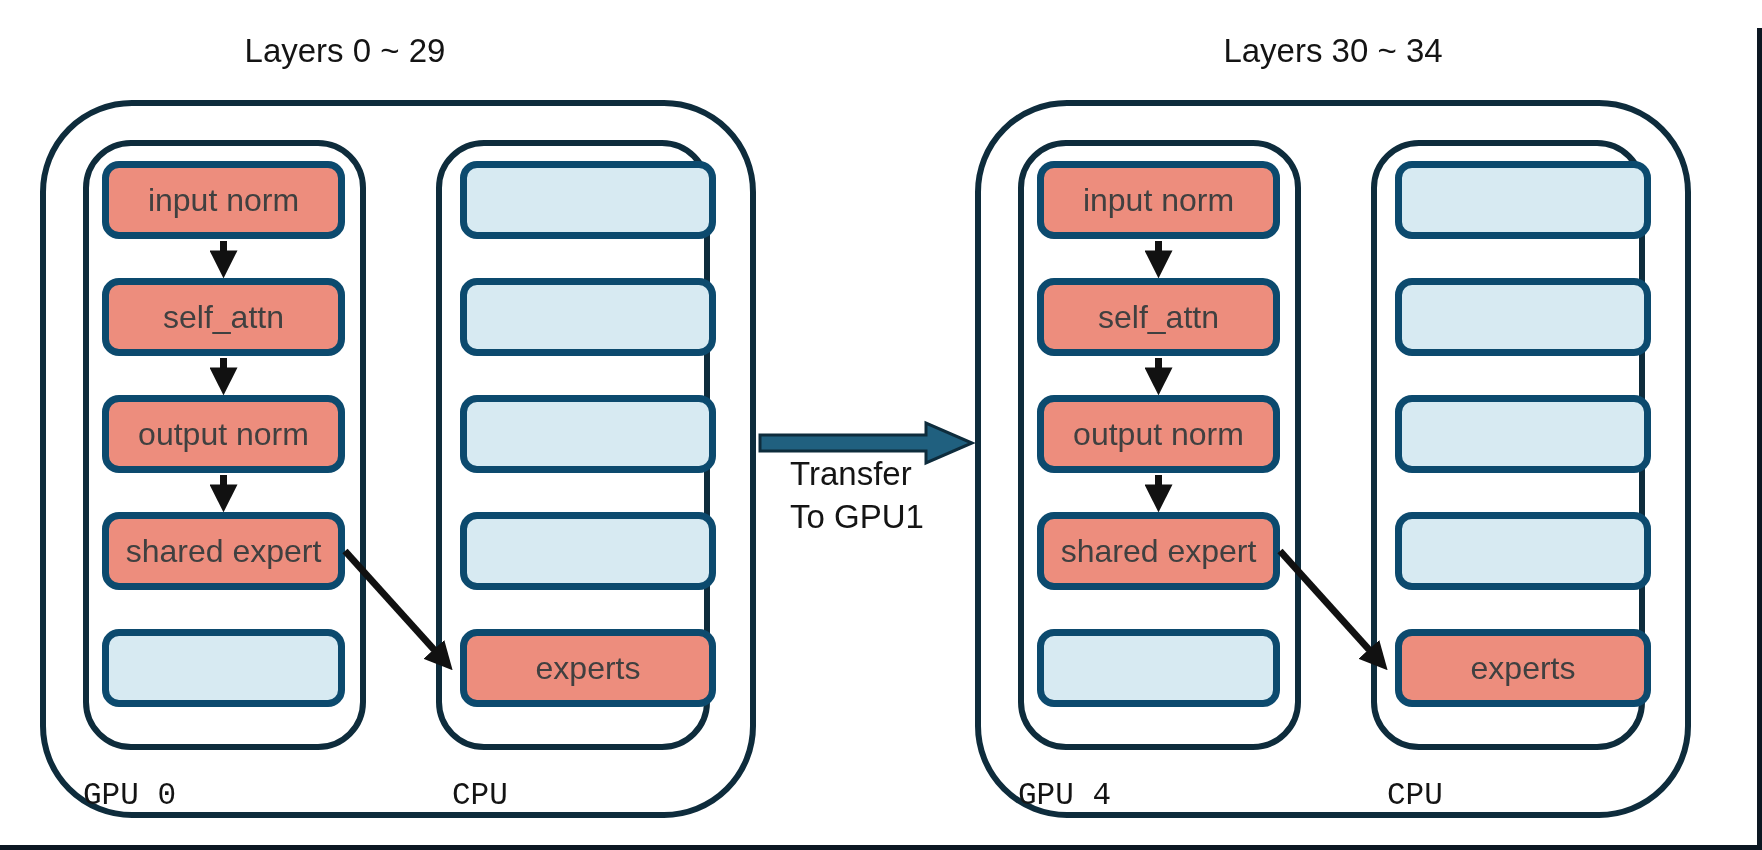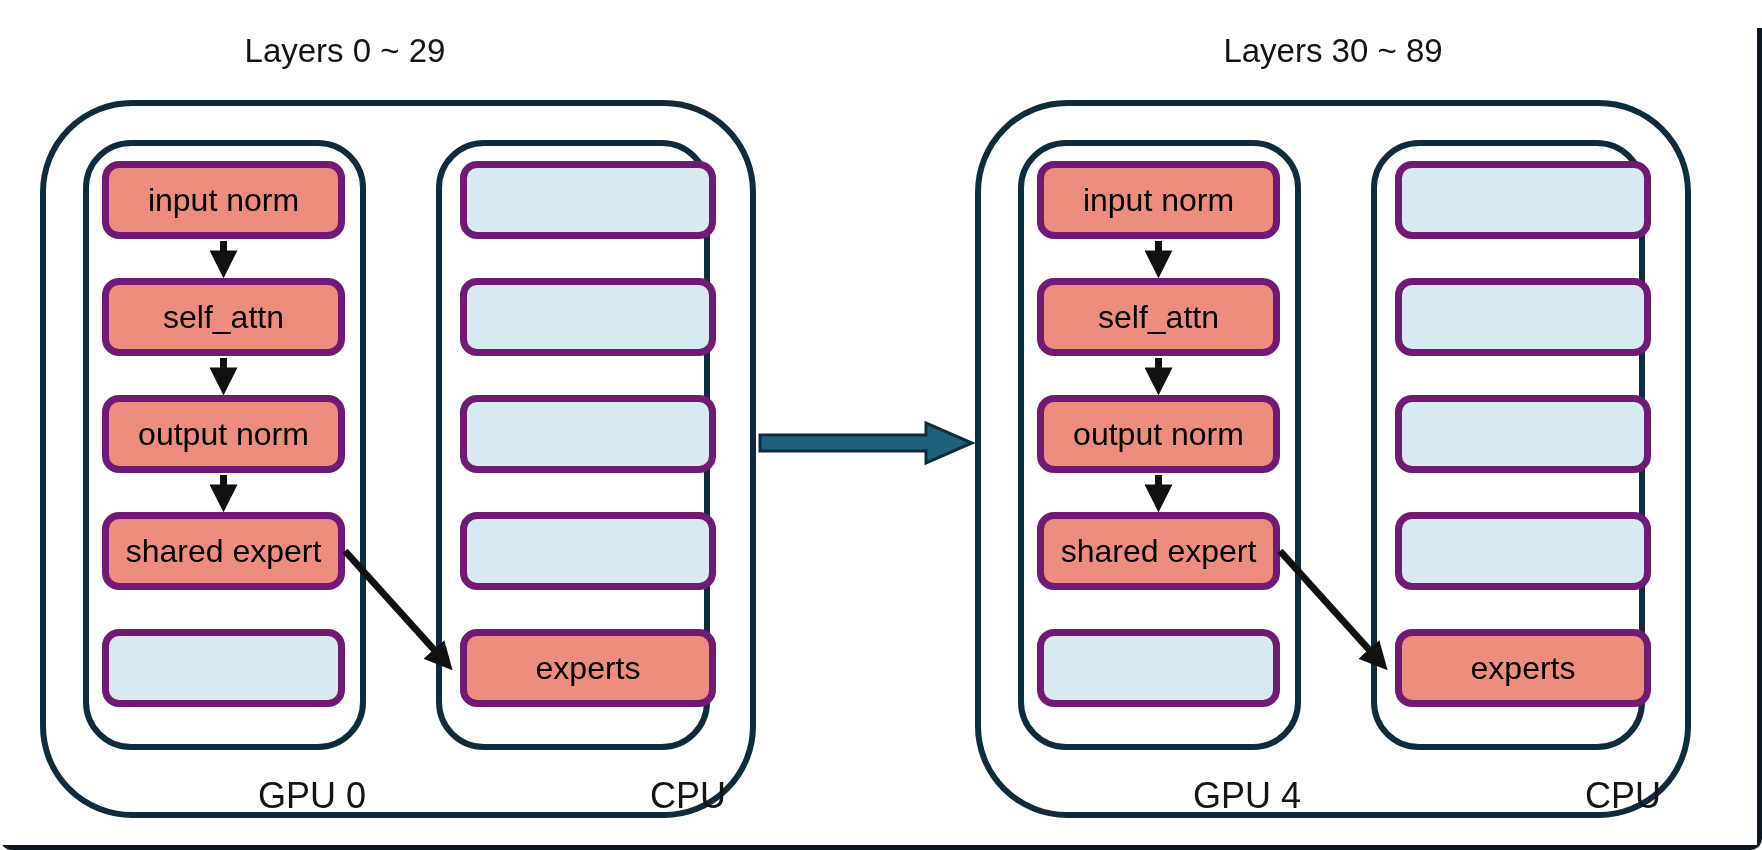--- a/index.html
+++ b/index.html
@@ -1,47 +1,47 @@
 <!DOCTYPE html>
 <html><head>
 <meta charset="utf-8">
 <style>
   html,body{margin:0;padding:0;background:#ffffff;}
   .canvas{
     position:relative;width:1762px;height:850px;background:#ffffff;overflow:hidden;
-    font-family:"Liberation Sans",sans-serif;color:#141414;border-radius:12px;
+    font-family:"Liberation Sans",sans-serif;color:#141414;
   }
   .group-title{
     position:absolute;top:28px;height:45px;font-size:33px;line-height:45px;
     text-align:center;color:#141414;white-space:nowrap;
   }
   .group{position:absolute;top:100px;width:716px;height:718px;}
   .group-frame{
     position:absolute;inset:0;border:6px solid #0e2c3c;border-radius:92px;
     box-sizing:border-box;background:#ffffff;
   }
   .column{
     position:absolute;top:40px;height:610px;border:6px solid #0e2c3c;border-radius:48px;
     box-sizing:border-box;background:#ffffff;
   }
   .gpu-col{left:43px;width:283px;}
   .cpu-col{left:396px;width:274px;}
   .slot{
-    position:absolute;height:78px;border:7px solid #701a75;border-radius:17px;
+    position:absolute;height:78px;border:7px solid #0c4a6e;border-radius:17px;
     box-sizing:border-box;display:flex;align-items:center;justify-content:center;
-    font-size:32px;color:#000000;white-space:nowrap;
+    font-size:32px;color:#404040;white-space:nowrap;
   }
   .gpu-col .slot{left:13px;width:243px;}
   .cpu-col .slot{left:18px;width:256px;}
   .row0{top:15px;} .row1{top:132px;} .row2{top:249px;justify-content:center;} .row3{top:366px;justify-content:center;} .row4{top:483px;}
   .pink{background:#ed8d7d;}
   .blue{background:#d7eaf2;}
   .col-label{
-    position:absolute;top:672px;height:48px;line-height:48px;font-size:36px;
-    text-align:right;color:#141414;white-space:nowrap;
+    position:absolute;top:672px;height:48px;line-height:48px;font-size:31px;
+    text-align:left;color:#141414;white-space:nowrap;font-family:Liberation Mono, monospace;
   }
   .gpu-col-label{left:43px;width:283px;}
   .cpu-col-label{left:412px;width:274px;}
   .flow-arrows{position:absolute;left:0;top:0;pointer-events:none;}
   .transfer-arrow{position:absolute;left:756px;top:410px;pointer-events:none;}
   .transfer-label{
     position:absolute;left:790px;top:452px;font-size:33px;line-height:43px;color:#141414;
     white-space:nowrap;
   }
   .slide-bottom-edge{position:absolute;left:0;right:0;bottom:0;height:5px;background:#0c1722;}
@@ -98,22 +98,26 @@
       <line x1="183.5" y1="141" x2="183.5" y2="170" stroke="#111111" stroke-width="7" marker-end="url(#arrowhead)"></line>
       <line x1="183.5" y1="258" x2="183.5" y2="287" stroke="#111111" stroke-width="7" marker-end="url(#arrowhead)"></line>
       <line x1="183.5" y1="375" x2="183.5" y2="404" stroke="#111111" stroke-width="7" marker-end="url(#arrowhead)"></line>
       <line x1="305" y1="451" x2="407" y2="564" stroke="#111111" stroke-width="7" marker-end="url(#arrowhead)"></line>
     </svg>
   </div>
 
   <svg class="transfer-arrow" width="225" height="70" viewBox="0 0 225 70">
     <path d="M4,25 L170,25 L170,13 L216,33 L170,53 L170,41 L4,41 Z" fill="#20607f" stroke="#0e2c3c" stroke-width="3" stroke-linejoin="miter"></path>
   </svg>
+  <div class="transfer-label">
+    <div>Transfer</div>
+    <div>To GPU1</div>
+  </div>
 
-  <div class="group-title" style="left:975px;width:716px;">Layers 30 ~ 89</div>
+  <div class="group-title" style="left:975px;width:716px;">Layers 30 ~ 34</div>
 
   <div class="group" style="left:975px;">
     <div class="group-frame"></div>
 
     <div class="column gpu-col">
       <div class="slot pink row0">
         <span>input norm</span>
       </div>
       <div class="slot pink row1">
         <span>self_attn</span>

